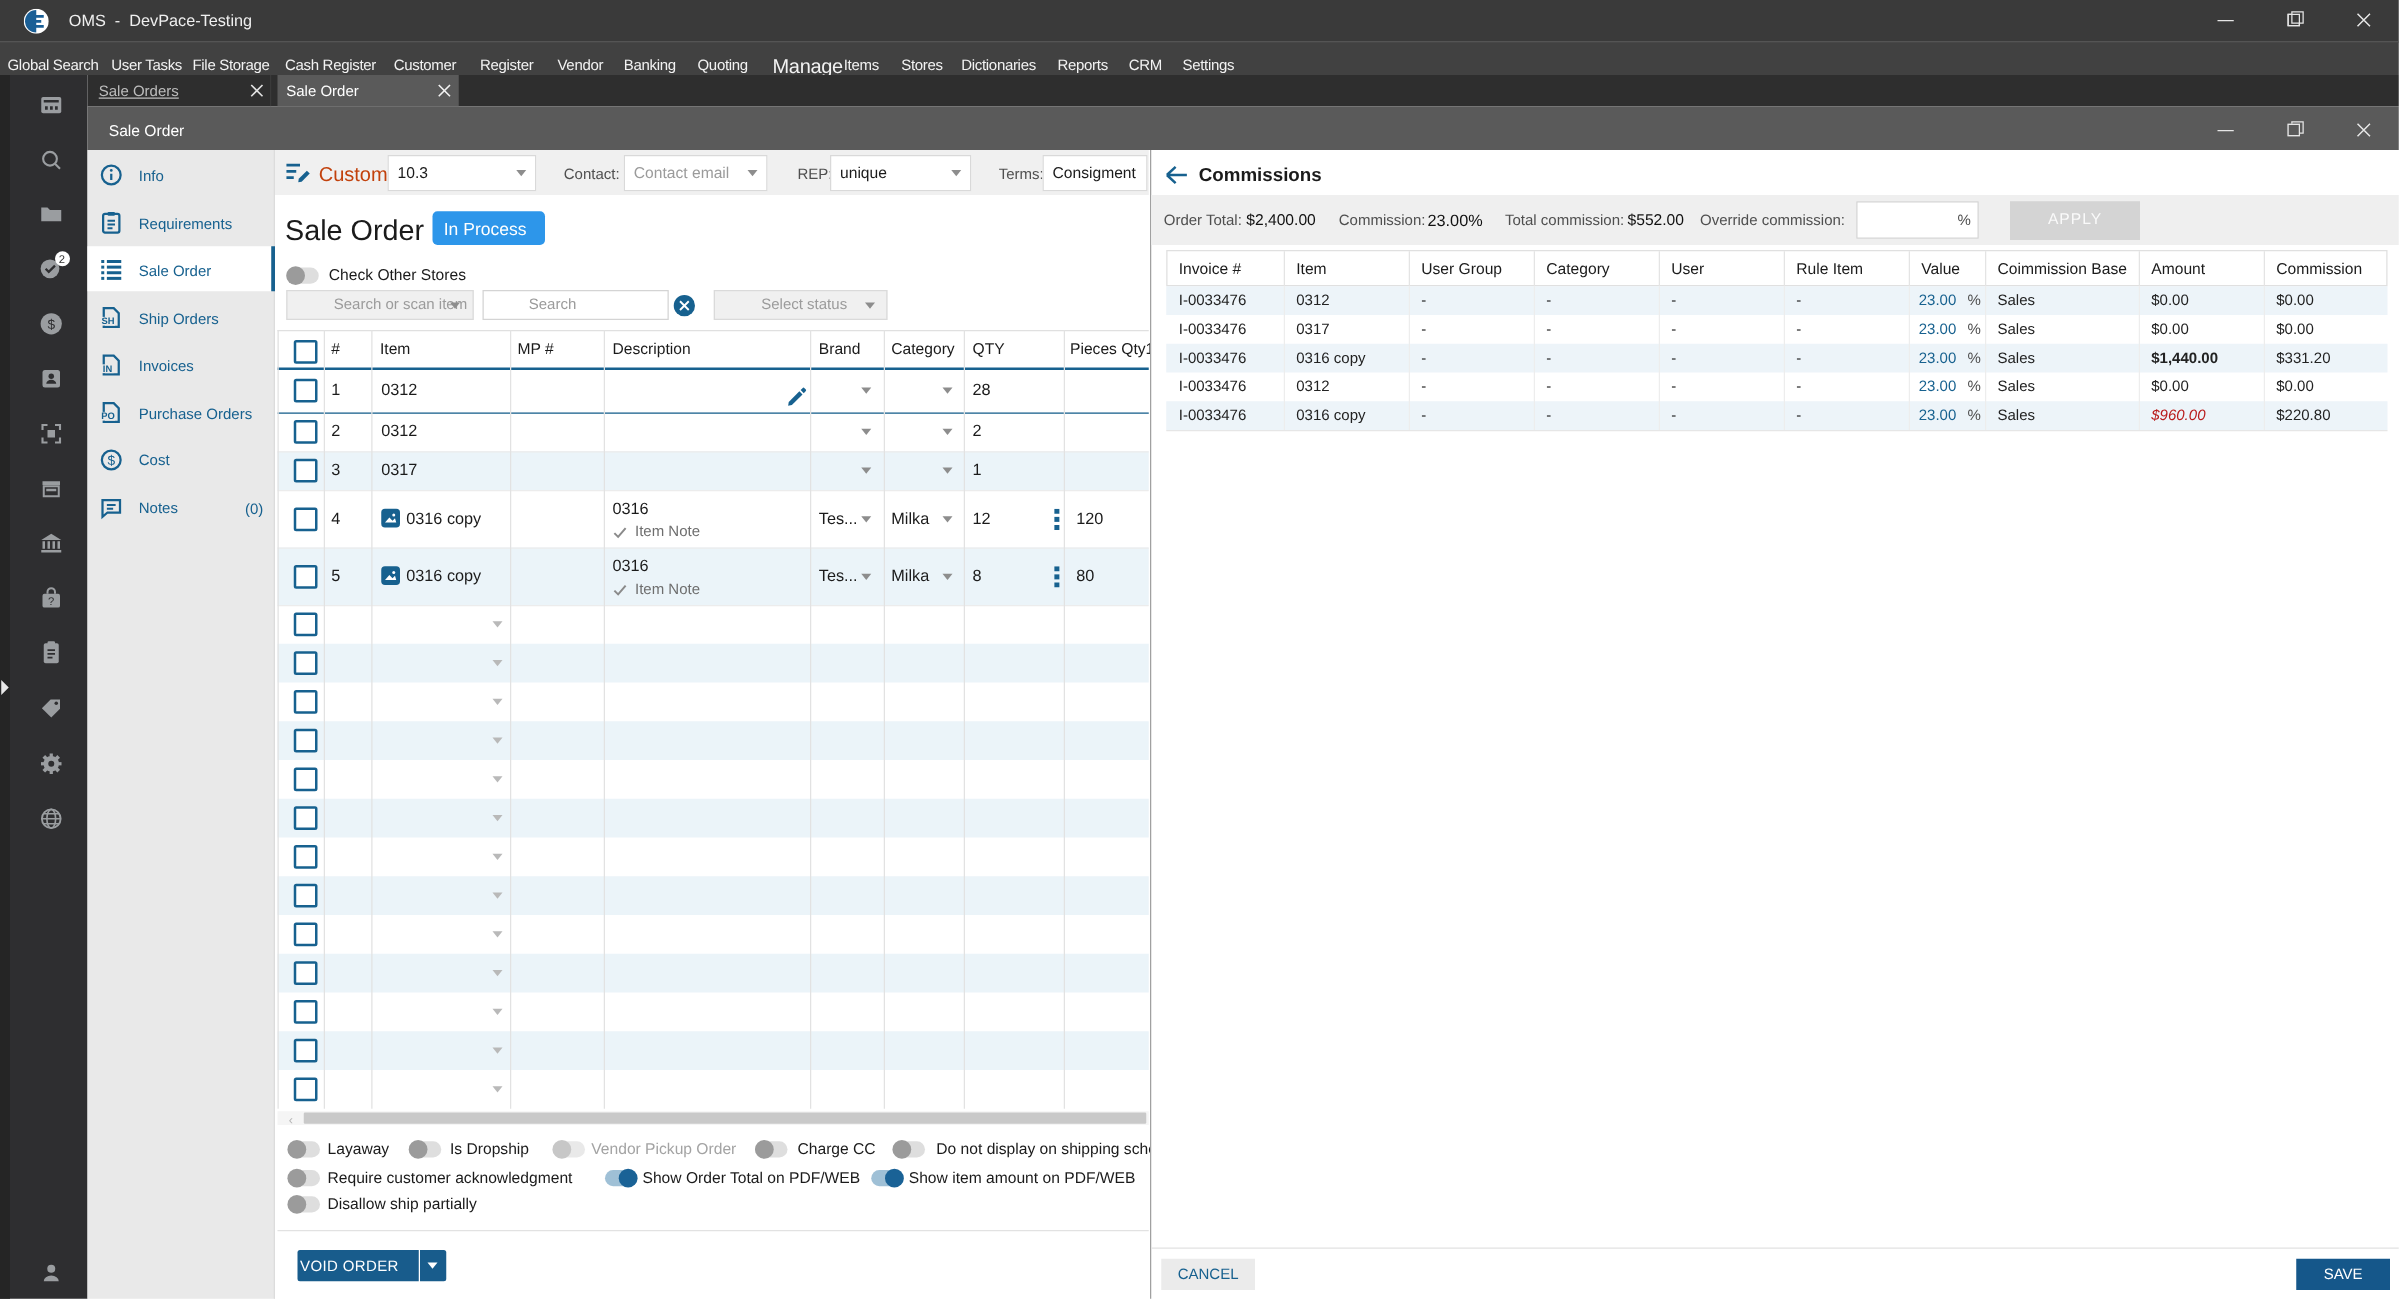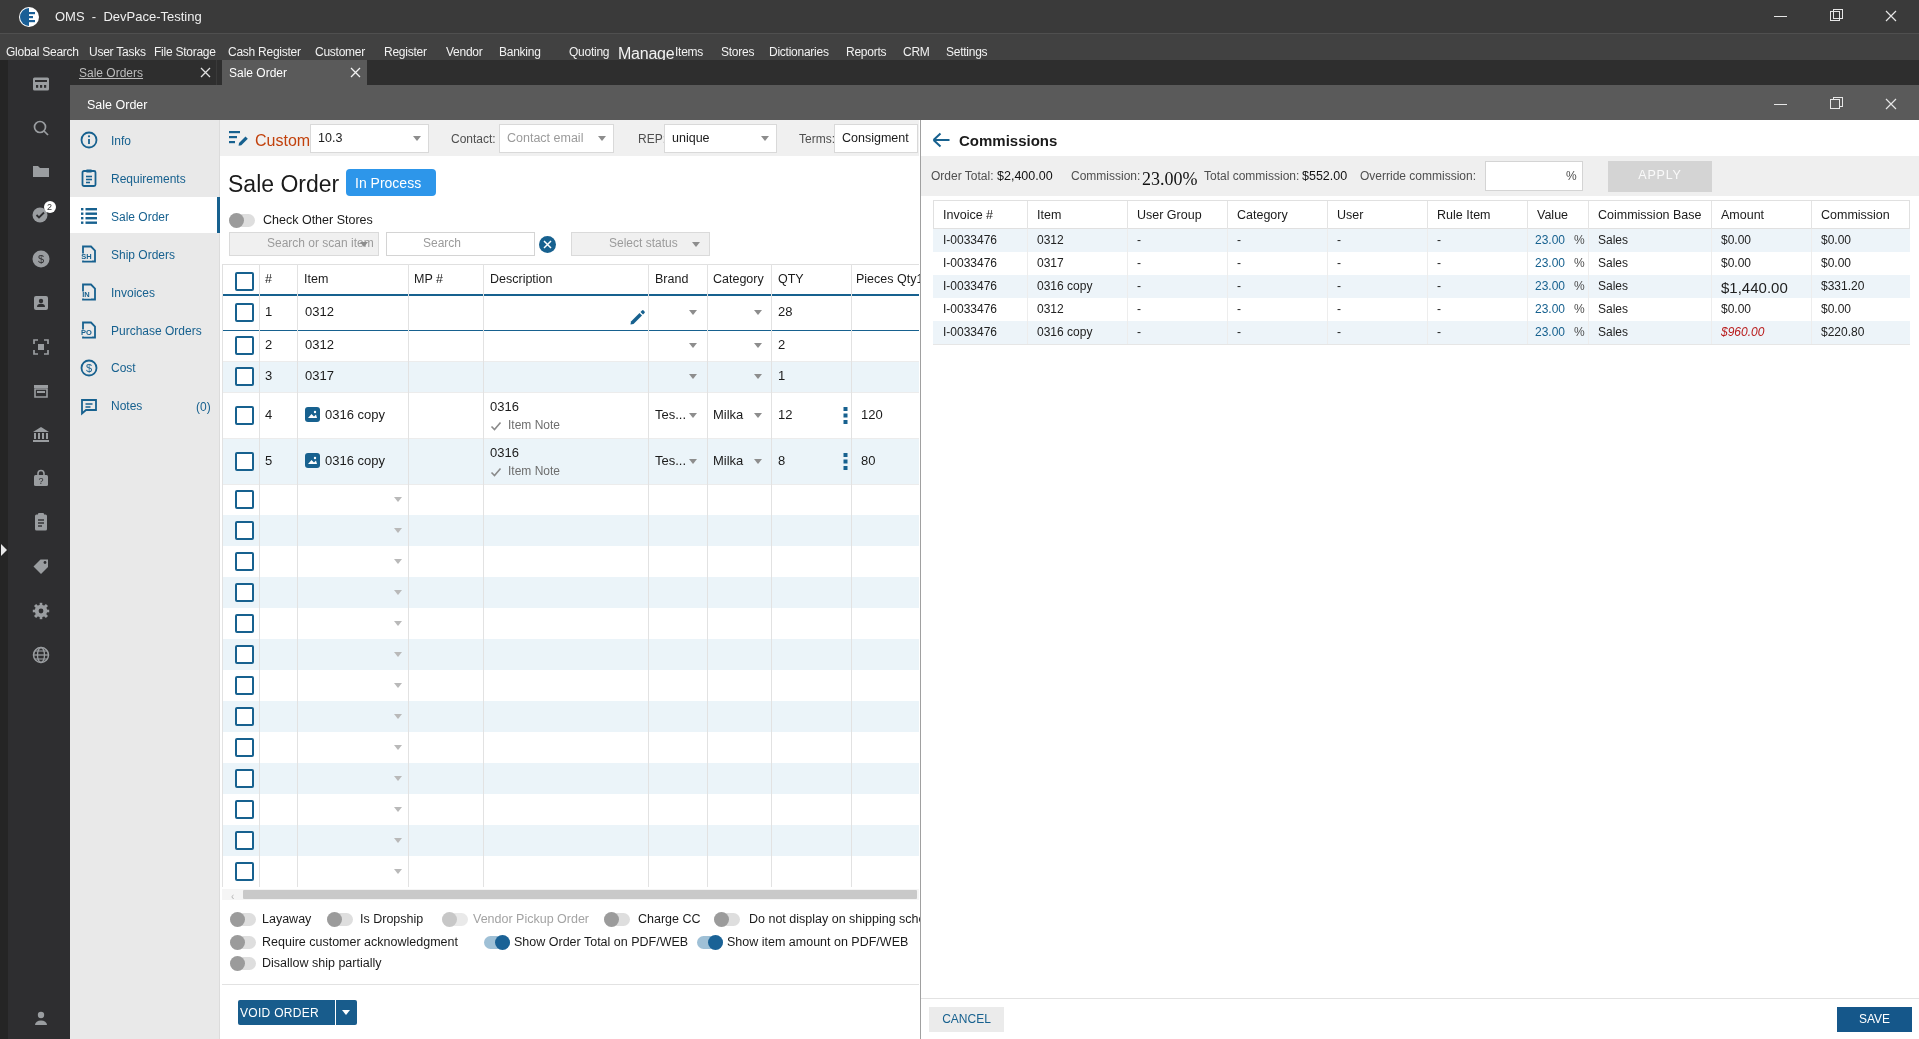--- a/index.html
+++ b/index.html
@@ -37,21 +37,21 @@
   </svg>
 <div class="a" style="left:0;top:33px;width:1919px;height:27px;background:#414141;border-top:1px solid #4f4f4f;box-sizing:border-box;"></div>
 <div class="a" style="left:6px;top:45px;font-size:12px;color:#f2f2f2;letter-spacing:-0.25px;">Global Search</div>
 <div class="a" style="left:89px;top:45px;font-size:12px;color:#f2f2f2;letter-spacing:-0.25px;">User Tasks</div>
 <div class="a" style="left:154px;top:45px;font-size:12px;color:#f2f2f2;letter-spacing:-0.25px;">File Storage</div>
 <div class="a" style="left:228px;top:45px;font-size:12px;color:#f2f2f2;letter-spacing:-0.25px;">Cash Register</div>
 <div class="a" style="left:315px;top:45px;font-size:12px;color:#f2f2f2;letter-spacing:-0.25px;">Customer</div>
 <div class="a" style="left:384px;top:45px;font-size:12px;color:#f2f2f2;letter-spacing:-0.25px;">Register</div>
 <div class="a" style="left:446px;top:45px;font-size:12px;color:#f2f2f2;letter-spacing:-0.25px;">Vendor</div>
 <div class="a" style="left:499px;top:45px;font-size:12px;color:#f2f2f2;letter-spacing:-0.25px;">Banking</div>
-<div class="a" style="left:558px;top:45px;font-size:12px;color:#f2f2f2;letter-spacing:-0.25px;margin-left:11px;">Quoting</div>
+<div class="a" style="left:558px;top:45px;font-size:12px;color:#f2f2f2;letter-spacing:-0.25px;">Quoting</div>
 <div class="a" style="left:618px;top:45px;font-size:16px;color:#f2f2f2;letter-spacing:-0.25px;">Manage</div>
 <div class="a" style="left:675px;top:45px;font-size:12px;color:#f2f2f2;letter-spacing:-0.25px;">Items</div>
 <div class="a" style="left:721px;top:45px;font-size:12px;color:#f2f2f2;letter-spacing:-0.25px;">Stores</div>
 <div class="a" style="left:769px;top:45px;font-size:12px;color:#f2f2f2;letter-spacing:-0.25px;">Dictionaries</div>
 <div class="a" style="left:846px;top:45px;font-size:12px;color:#f2f2f2;letter-spacing:-0.25px;">Reports</div>
 <div class="a" style="left:903px;top:45px;font-size:12px;color:#f2f2f2;letter-spacing:-0.25px;">CRM</div>
 <div class="a" style="left:946px;top:45px;font-size:12px;color:#f2f2f2;letter-spacing:-0.25px;">Settings</div>
 <div class="a" style="left:70px;top:60px;width:1849px;height:25px;background:#2e2e2e;"></div>
 <div class="a" style="left:79px;top:66px;font-size:12px;color:#bdbdbd;text-decoration:underline;">Sale Orders</div>
 <svg class="a" style="left:200px;top:67px" width="11" height="11" viewBox="0 0 11 11">
@@ -446,21 +446,21 @@
 <div class="a" style="left:342px;top:1010px;width:0;height:0;border-left:4px solid transparent;border-right:4px solid transparent;border-top:5px solid #fff;"></div>
 <div class="a" style="left:920px;top:120px;width:999px;height:919px;background:#fff;border-left:1px solid #a0a0a0;box-sizing:border-box;"></div>
 <svg class="a" style="left:932px;top:132px" width="19" height="16" viewBox="0 0 19 16">
     <path d="M1.5 8 H17.5 M1.5 8 L8.5 1.5 M1.5 8 L8.5 14.5" stroke="#17618f" stroke-width="2" fill="none"></path>
   </svg>
 <div class="a" style="left:959px;top:132px;font-size:15px;font-weight:bold;color:#1b1b1b;">Commissions</div>
 <div class="a" style="left:921px;top:156px;width:998px;height:40px;background:#efefef;"></div>
 <div class="a lbl" style="left:931px;top:169px;">Order Total:</div>
 <div class="a" style="left:997px;top:169px;font-size:12.5px;color:#111;">$2,400.00</div>
 <div class="a lbl" style="left:1071px;top:169px;">Commission:</div>
-<div class="a" style="left:1142px;top:169px;font-size:18px;color:#111;font-family:Liberation Serif, serif;">23.00%</div>
+<div class="a" style="left:1142px;top:169px;font-size:13px;color:#111;">23.00%</div>
 <div class="a lbl" style="left:1204px;top:169px;">Total commission:</div>
 <div class="a" style="left:1302px;top:169px;font-size:12.5px;color:#111;">$552.00</div>
 <div class="a lbl" style="left:1360px;top:169px;">Override commission:</div>
 <div class="a" style="left:1485px;top:161px;width:98px;height:30px;background:#fff;border:1px solid #d4d4d4;box-sizing:border-box;"></div>
 <div class="a" style="left:1566px;top:169px;font-size:12px;color:#4f4f4f;">%</div>
 <div class="a" style="left:1608px;top:161px;width:104px;height:31px;background:#d4d4d4;"></div>
 <div class="a" style="left:1608px;top:168px;width:104px;text-align:center;font-size:12.5px;color:#fafafa;letter-spacing:0.8px;">APPLY</div>
 <div class="a" style="left:933px;top:200px;width:977px;height:29px;background:#fff;border:1px solid #e0e0e0;box-sizing:border-box;"></div>
 <div class="a" style="left:943px;top:208px;font-size:12.5px;color:#1b1b1b;">Invoice #</div>
 <div class="a" style="left:1037px;top:208px;font-size:12.5px;color:#1b1b1b;">Item</div>
@@ -507,21 +507,21 @@
 <div class="a" style="left:933px;top:275px;width:977px;height:23px;background:#edf4f9;"></div>
 <div class="a t14" style="left:943px;top:279px;font-size:12px;color:#222;">I-0033476</div>
 <div class="a t14" style="left:1037px;top:279px;font-size:12px;color:#222;">0316 copy</div>
 <div class="a t14" style="left:1137px;top:279px;font-size:12px;color:#222;">-</div>
 <div class="a t14" style="left:1237px;top:279px;font-size:12px;color:#222;">-</div>
 <div class="a t14" style="left:1337px;top:279px;font-size:12px;color:#222;">-</div>
 <div class="a t14" style="left:1437px;top:279px;font-size:12px;color:#222;">-</div>
 <div class="a" style="left:1535px;top:279px;font-size:12px;color:#17618f;">23.00</div>
 <div class="a" style="left:1574px;top:279px;font-size:12px;color:#4f4f4f;">%</div>
 <div class="a t14" style="left:1598px;top:279px;font-size:12px;color:#222;">Sales</div>
-<div class="a t14" style="left:1721px;top:279px;font-size:15px;color:#222;">$1,440.00</div>
+<div class="a t14" style="left:1721px;top:279px;font-size:12px;color:#222;font-weight:bold;">$1,440.00</div>
 <div class="a t14" style="left:1821px;top:279px;font-size:12px;color:#222;">$331.20</div>
 <div class="a t14" style="left:943px;top:302px;font-size:12px;color:#222;">I-0033476</div>
 <div class="a t14" style="left:1037px;top:302px;font-size:12px;color:#222;">0312</div>
 <div class="a t14" style="left:1137px;top:302px;font-size:12px;color:#222;">-</div>
 <div class="a t14" style="left:1237px;top:302px;font-size:12px;color:#222;">-</div>
 <div class="a t14" style="left:1337px;top:302px;font-size:12px;color:#222;">-</div>
 <div class="a t14" style="left:1437px;top:302px;font-size:12px;color:#222;">-</div>
 <div class="a" style="left:1535px;top:302px;font-size:12px;color:#17618f;">23.00</div>
 <div class="a" style="left:1574px;top:302px;font-size:12px;color:#4f4f4f;">%</div>
 <div class="a t14" style="left:1598px;top:302px;font-size:12px;color:#222;">Sales</div>

